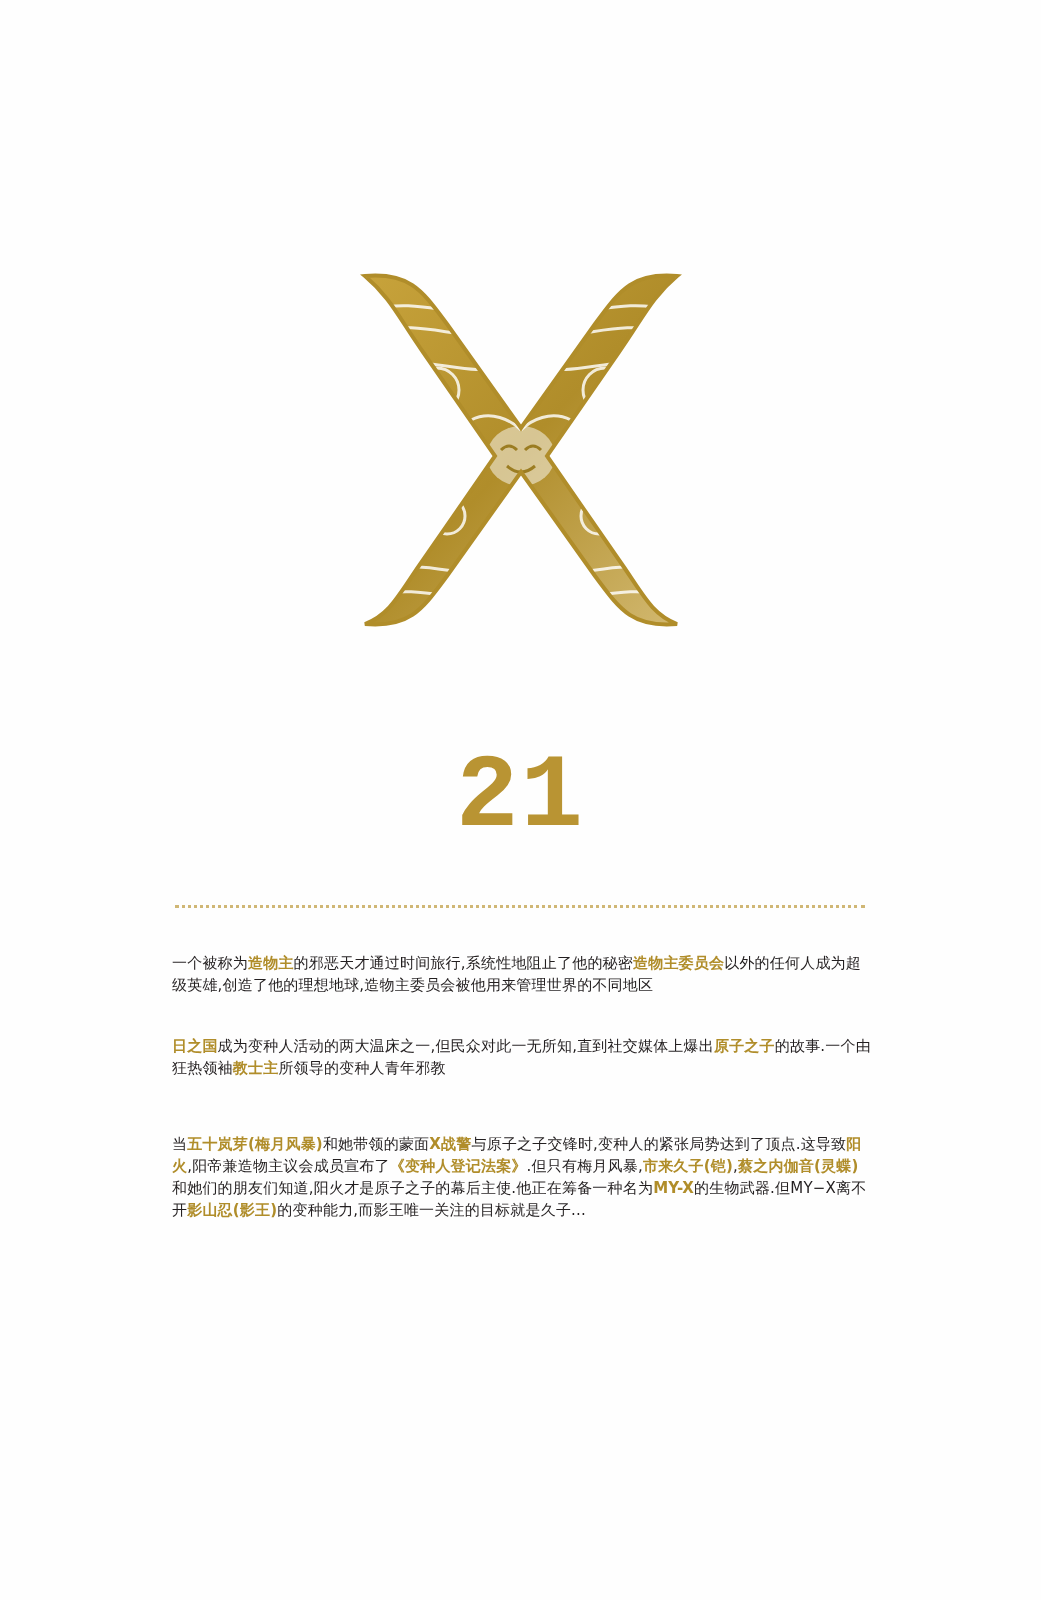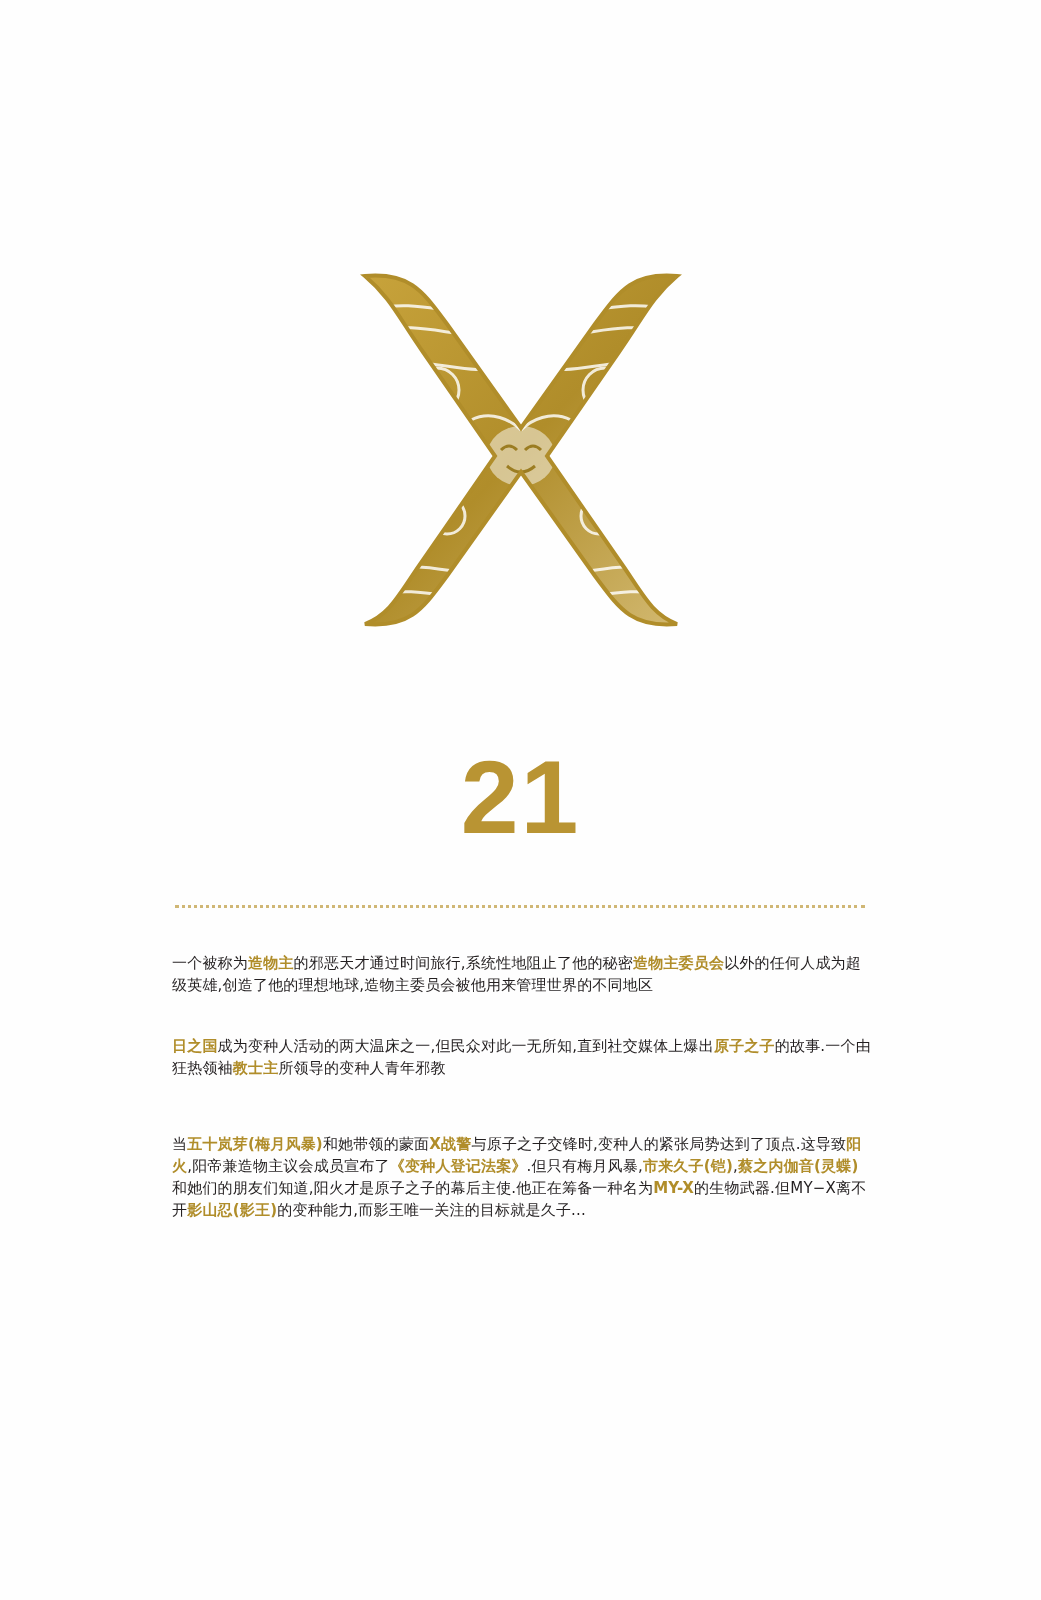--- a/index.html
+++ b/index.html
@@ -35,21 +35,21 @@
     display: block;
   }
 
   
   .chapter-number {
     position: absolute;
     left: 0;
     top: 745px;
     width: 1041px;
     text-align: center;
-    font-family: Liberation Sans, sans-serif;
+    font-family: Liberation Mono, monospace;
     font-weight: bold;
     font-size: 104px;
     line-height: 1;
     color: #b99433;
     letter-spacing: 2px;
   }
 
   
   .divider {
     position: absolute;

